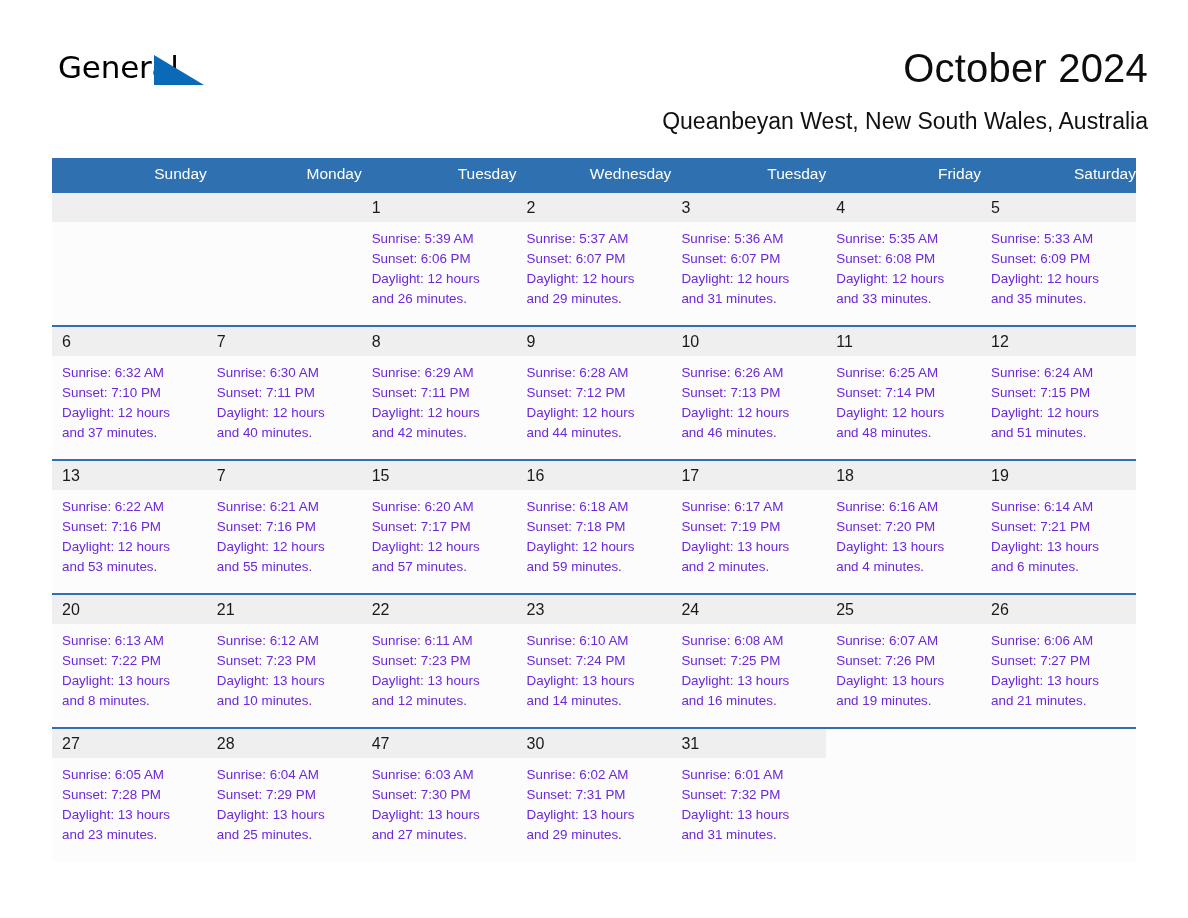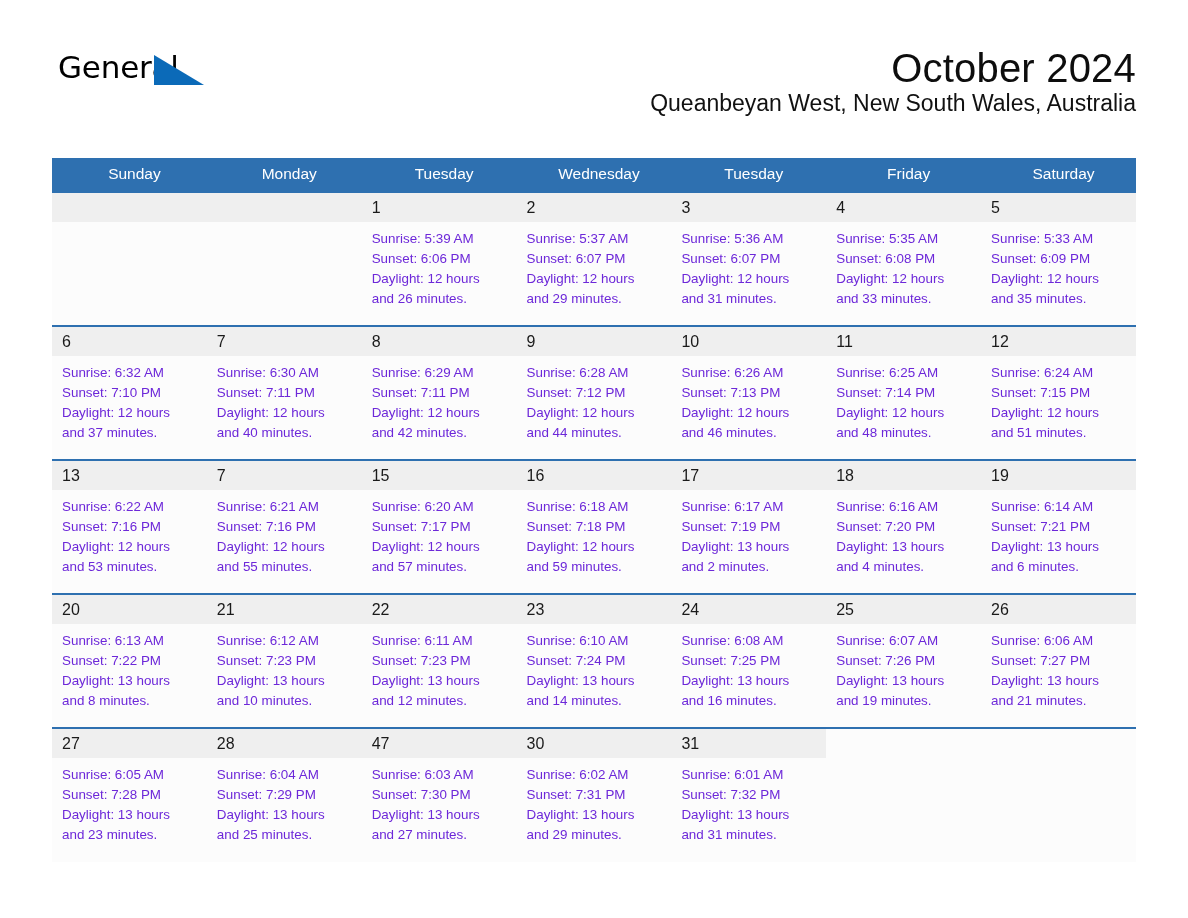--- a/index.html
+++ b/index.html
@@ -62,54 +62,55 @@
   .brand-blue {
     font-size: 31px;
     color: #0b6ab8;
     font-family: "DejaVu Sans", sans-serif;
     font-weight: 400;
     letter-spacing: -0.2px;
   }
 
   .title-block {
     position: absolute;
-    right: 52px;
+    right: 40px;
     top: 46px;
     text-align: right;
     width: 700px;
   }
   .cal-title {
     font-size: 40px;
     font-weight: 400;
     color: #0d0d0d;
     line-height: 1.1;
     letter-spacing: 0.2px;
   }
   .cal-subtitle {
+    margin-top: 18px;
     font-size: 23px;
     font-weight: 400;
     color: #111111;
     line-height: 1.15;
   }
 
   
   .calendar {
     position: absolute;
     left: 52px;
     top: 158px;
     width: 1084px;
     border-collapse: collapse;
     table-layout: fixed;
   }
   .calendar th {
     background: #2e70b0;
     color: #ffffff;
     font-size: 15.5px;
     font-weight: 400;
-    text-align: center;
+    text-align: right;
     padding: 8px 0 9px 10px;
     height: 32px;
     line-height: 1;
   }
   .calendar td {
     vertical-align: top;
     padding: 0;
     width: 154.85px;
     height: 134px;
     border-top: 2px solid #2e70b0;

